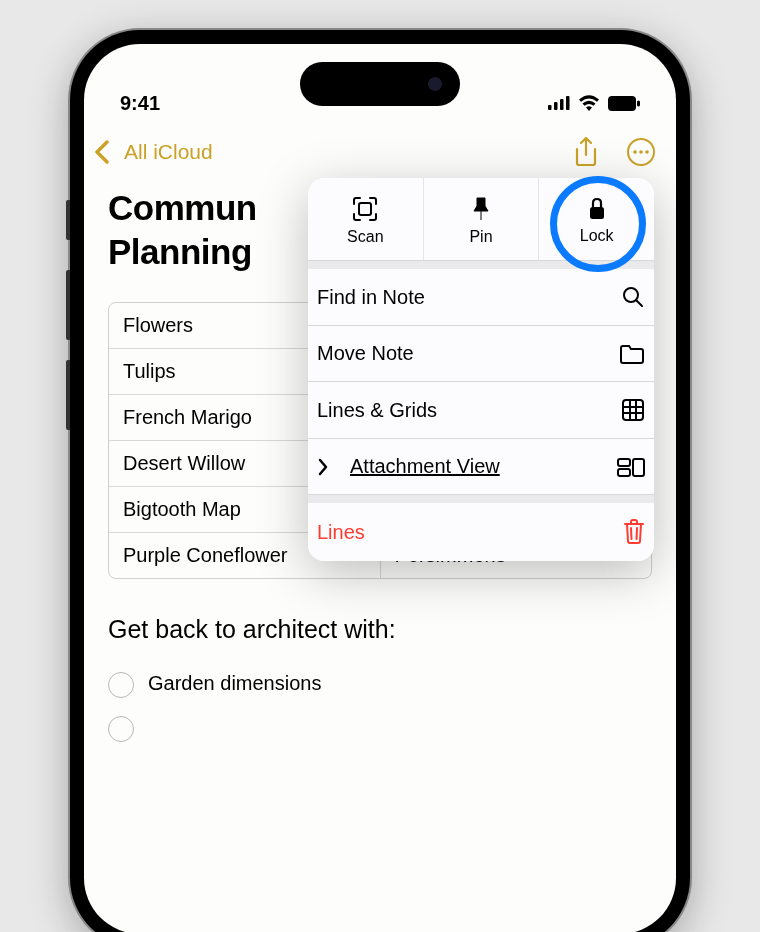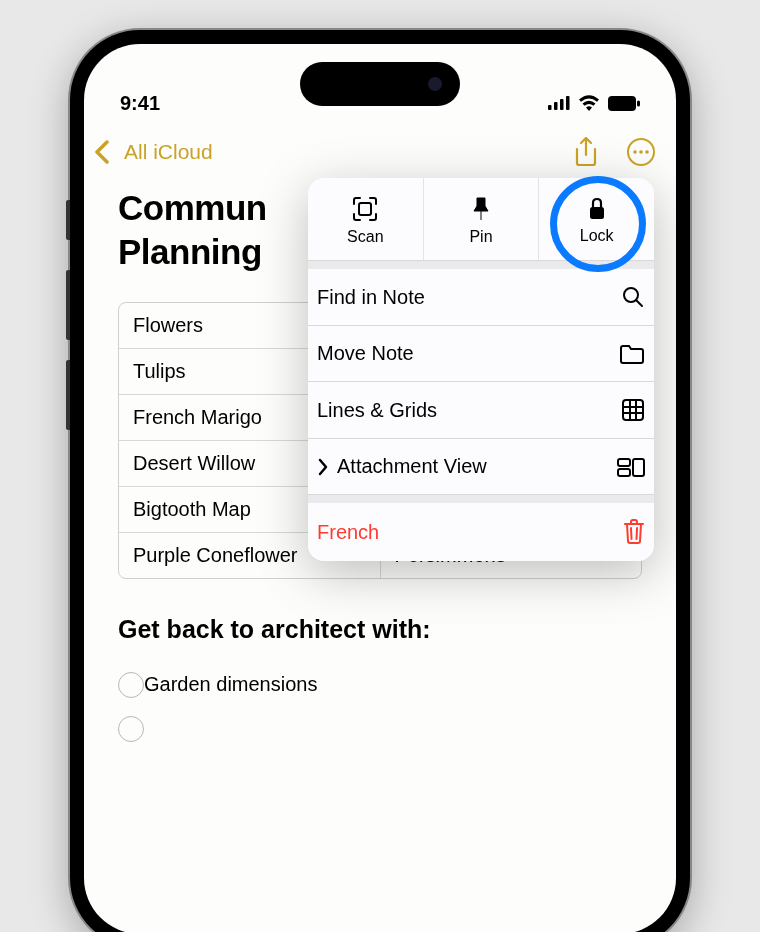--- a/index.html
+++ b/index.html
@@ -91,21 +91,21 @@
       color: #c9a227;
       font-size: 21px;
       gap: 14px;
     }
     .nav-icons {
       display: flex;
       gap: 28px;
       align-items: center;
     }
     .content {
-      padding: 8px 34px;
+      padding: 8px 24px;
       position: relative;
     }
     .note-title {
       font-size: 35px;
       font-weight: 700;
       line-height: 1.25;
       letter-spacing: -0.5px;
       color: #000;
       margin-bottom: 28px;
     }
@@ -123,27 +123,28 @@
     .table-cell {
       flex: 1;
       padding: 11px 14px;
       font-size: 20px;
       color: #000;
       border-right: 1px solid #d8d8d8;
     }
     .table-cell:last-child { border-right: none; }
     .section-heading {
       font-size: 25px;
-      font-weight: 700;
+      font-weight: 400;
       color: #000;
       margin-bottom: 18px;
     }
     .checklist-item {
       display: flex;
-      align-items: flex-end;
+      align-items: center;
+      gap: 14px;
       padding: 8px 0;
     }
     .checkbox {
       width: 26px;
       height: 26px;
       border: 1.8px solid #b8b8b8;
       border-radius: 50%;
       flex-shrink: 0;
       margin-top: 2px;
     }
@@ -195,21 +196,22 @@
       padding: 16px 9px;
       border-bottom: 0.5px solid #d8d8d8;
       font-size: 20px;
       color: #000;
     }
     .popover-divider { height: 8px; background: #eaeaec; }
     .popover-item.delete { color: #ff3b30; border-bottom: none; }
     .popover-item-left {
       display: flex;
       align-items: center;
-      gap: 8px;
+      gap: 21px;
+      text-decoration: underline;
     }
     .highlight-ring {
       position: absolute;
       top: 132px;
       right: 30px;
       width: 96px;
       height: 96px;
       border: 7px solid #0a7aff;
       border-radius: 50%;
       z-index: 60;
@@ -362,21 +364,21 @@
             <span>Attachment View</span>
           </div>
           <svg width="28" height="20" viewBox="0 0 28 20">
               <rect x="1" y="2" width="12" height="7" rx="2" stroke="#000" stroke-width="2" fill="none"></rect>
               <rect x="1" y="12" width="12" height="7" rx="2" stroke="#000" stroke-width="2" fill="none"></rect>
               <rect x="16" y="2" width="11" height="17" rx="2" stroke="#000" stroke-width="2" fill="none"></rect>
             </svg>
         </div>
         <div class="popover-divider"></div>
         <div class="popover-item delete">
-          <span>French</span>
+          <span>Lines</span>
           <svg width="22" height="26" viewBox="0 0 22 26">
               <path d="M2 5 L20 5 M8 5 L8 3 Q8 1 10 1 L12 1 Q14 1 14 3 L14 5 M4 5 L5 22 Q5 24 7 24 L15 24 Q17 24 17 22 L18 5 M8 9 L8.5 20 M14 9 L13.5 20" stroke="#ff3b30" stroke-width="2" fill="none" stroke-linecap="round"></path>
             </svg>
         </div>
       </div>
     </div>
 
     <div class="highlight-ring"></div>
 
   </div>

